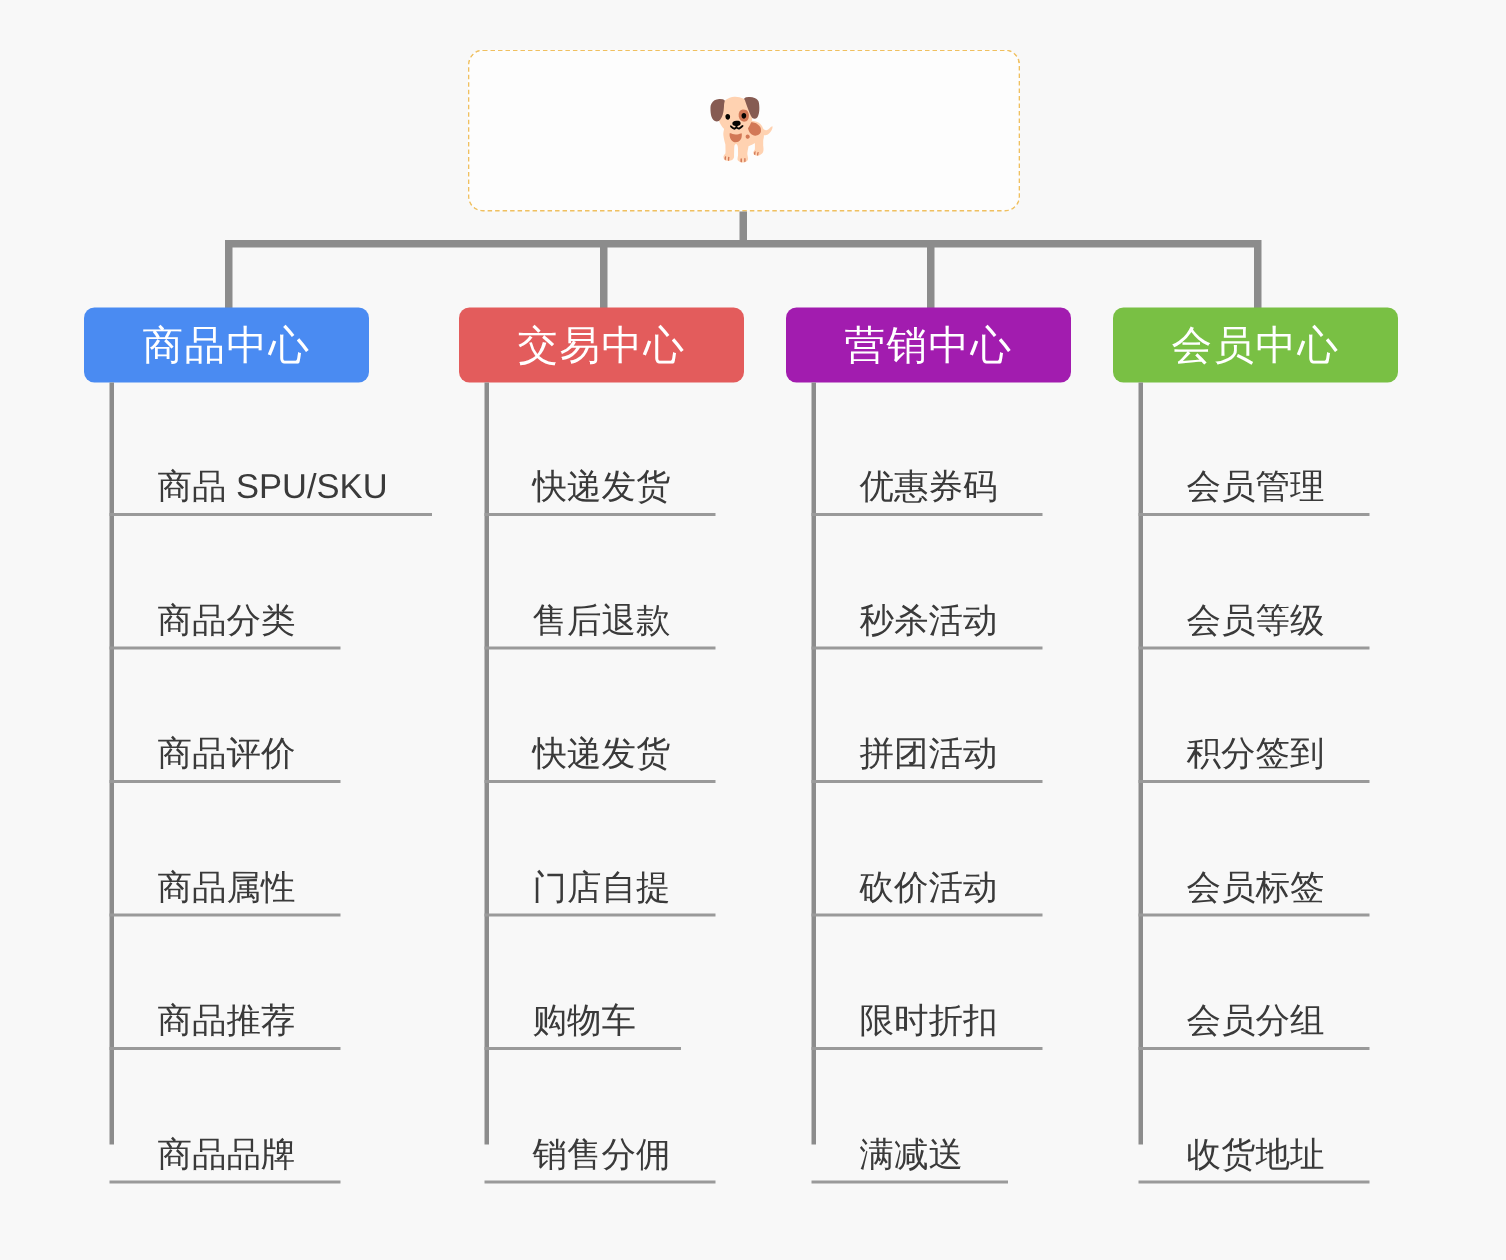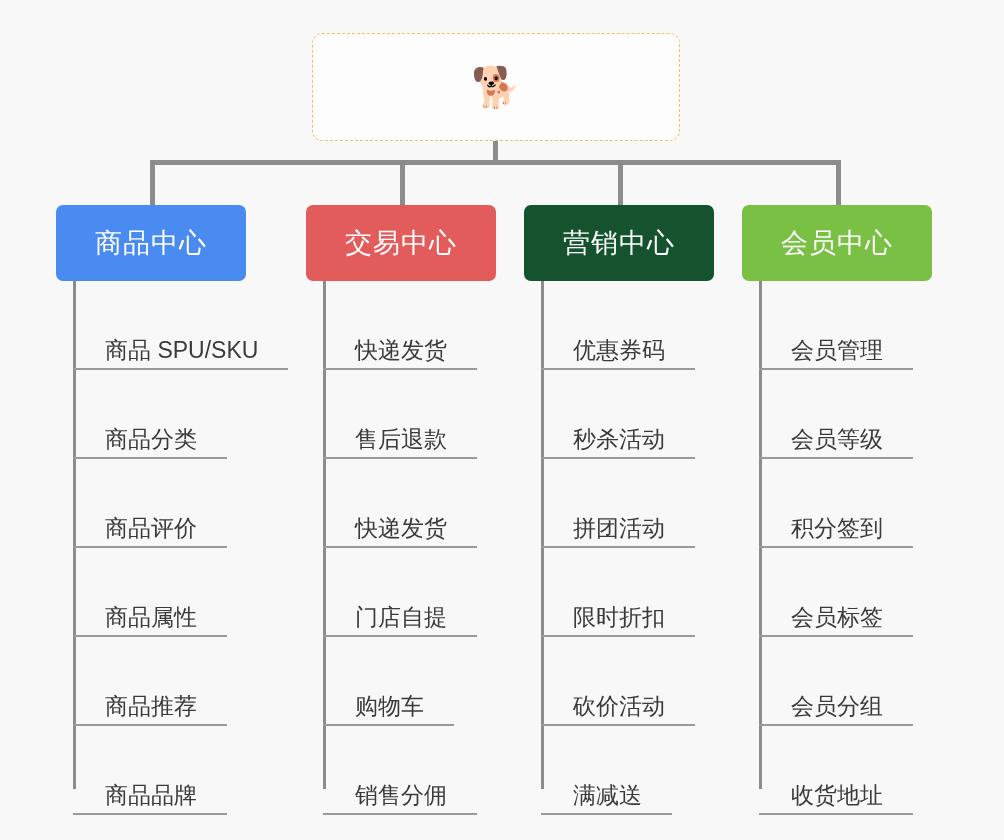--- a/index.html
+++ b/index.html
@@ -82,21 +82,21 @@
     top: 205px;
     width: 190px;
   }
   .col-0 { left: 56px; }
   .col-1 { left: 306px; }
   .col-2 { left: 524px; }
   .col-3 { left: 742px; text-align: center; }
 
   .cat-box {
     width: 190px;
-    height: 76px;
+    height: 50px;
     border-radius: 7px;
     display: flex;
     align-items: center;
     justify-content: center;
     box-sizing: border-box;
   }
   .cat-label {
     color: #ffffff;
     font-size: 27px;
     line-height: 1;
@@ -202,39 +202,39 @@
       <div class="leaf-item">
           <span class="leaf-label">购物车</span>
         </div>
       <div class="leaf-item">
           <span class="leaf-label">销售分佣</span>
         </div>
     </div>
   </div>
 
   <div class="column col-2">
-    <div class="cat-box" style="background: #14532d;">
+    <div class="cat-box" style="background: #a21caf;">
       <span class="cat-label">营销中心</span>
     </div>
     <div class="leaf-stack">
       <div class="trunk" style="background: rgb(140, 140, 140);"></div>
       <div class="leaf-item">
           <span class="leaf-label">优惠券码</span>
         </div>
       <div class="leaf-item">
           <span class="leaf-label">秒杀活动</span>
         </div>
       <div class="leaf-item">
           <span class="leaf-label">拼团活动</span>
         </div>
       <div class="leaf-item">
+          <span class="leaf-label">砍价活动</span>
+        </div>
+      <div class="leaf-item">
           <span class="leaf-label">限时折扣</span>
-        </div>
-      <div class="leaf-item">
-          <span class="leaf-label">砍价活动</span>
         </div>
       <div class="leaf-item">
           <span class="leaf-label">满减送</span>
         </div>
     </div>
   </div>
 
   <div class="column col-3">
     <div class="cat-box" style="background: rgb(121, 192, 68);">
       <span class="cat-label">会员中心</span>

